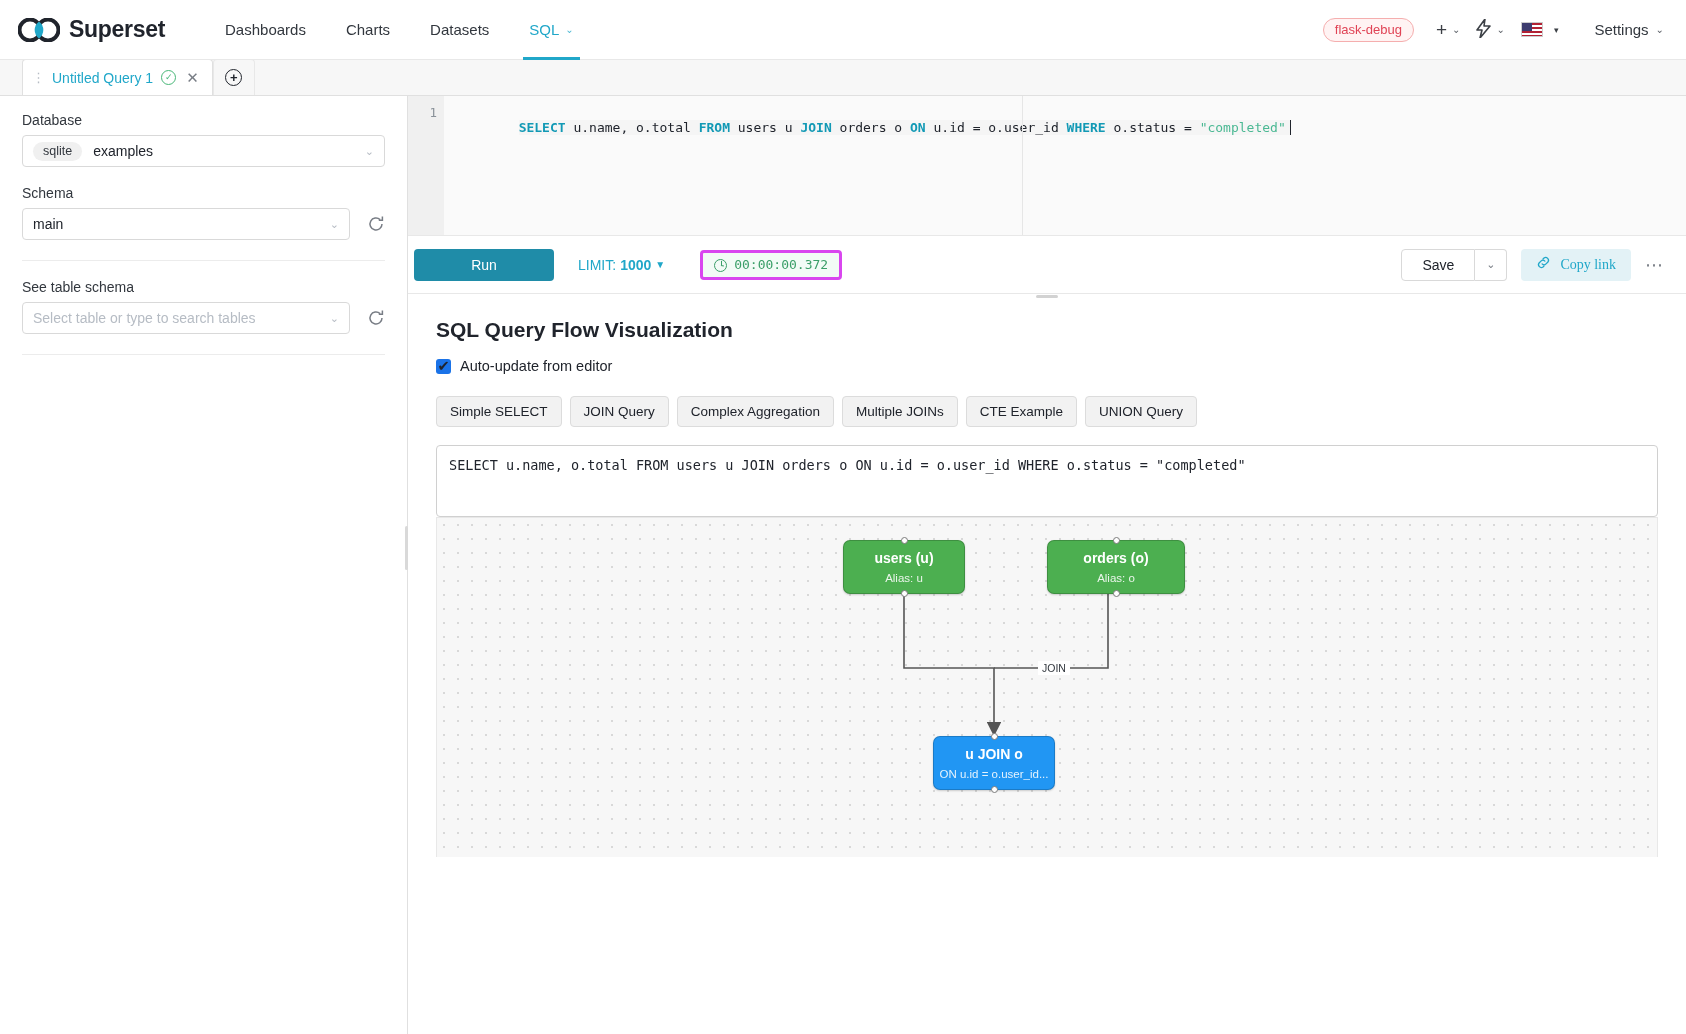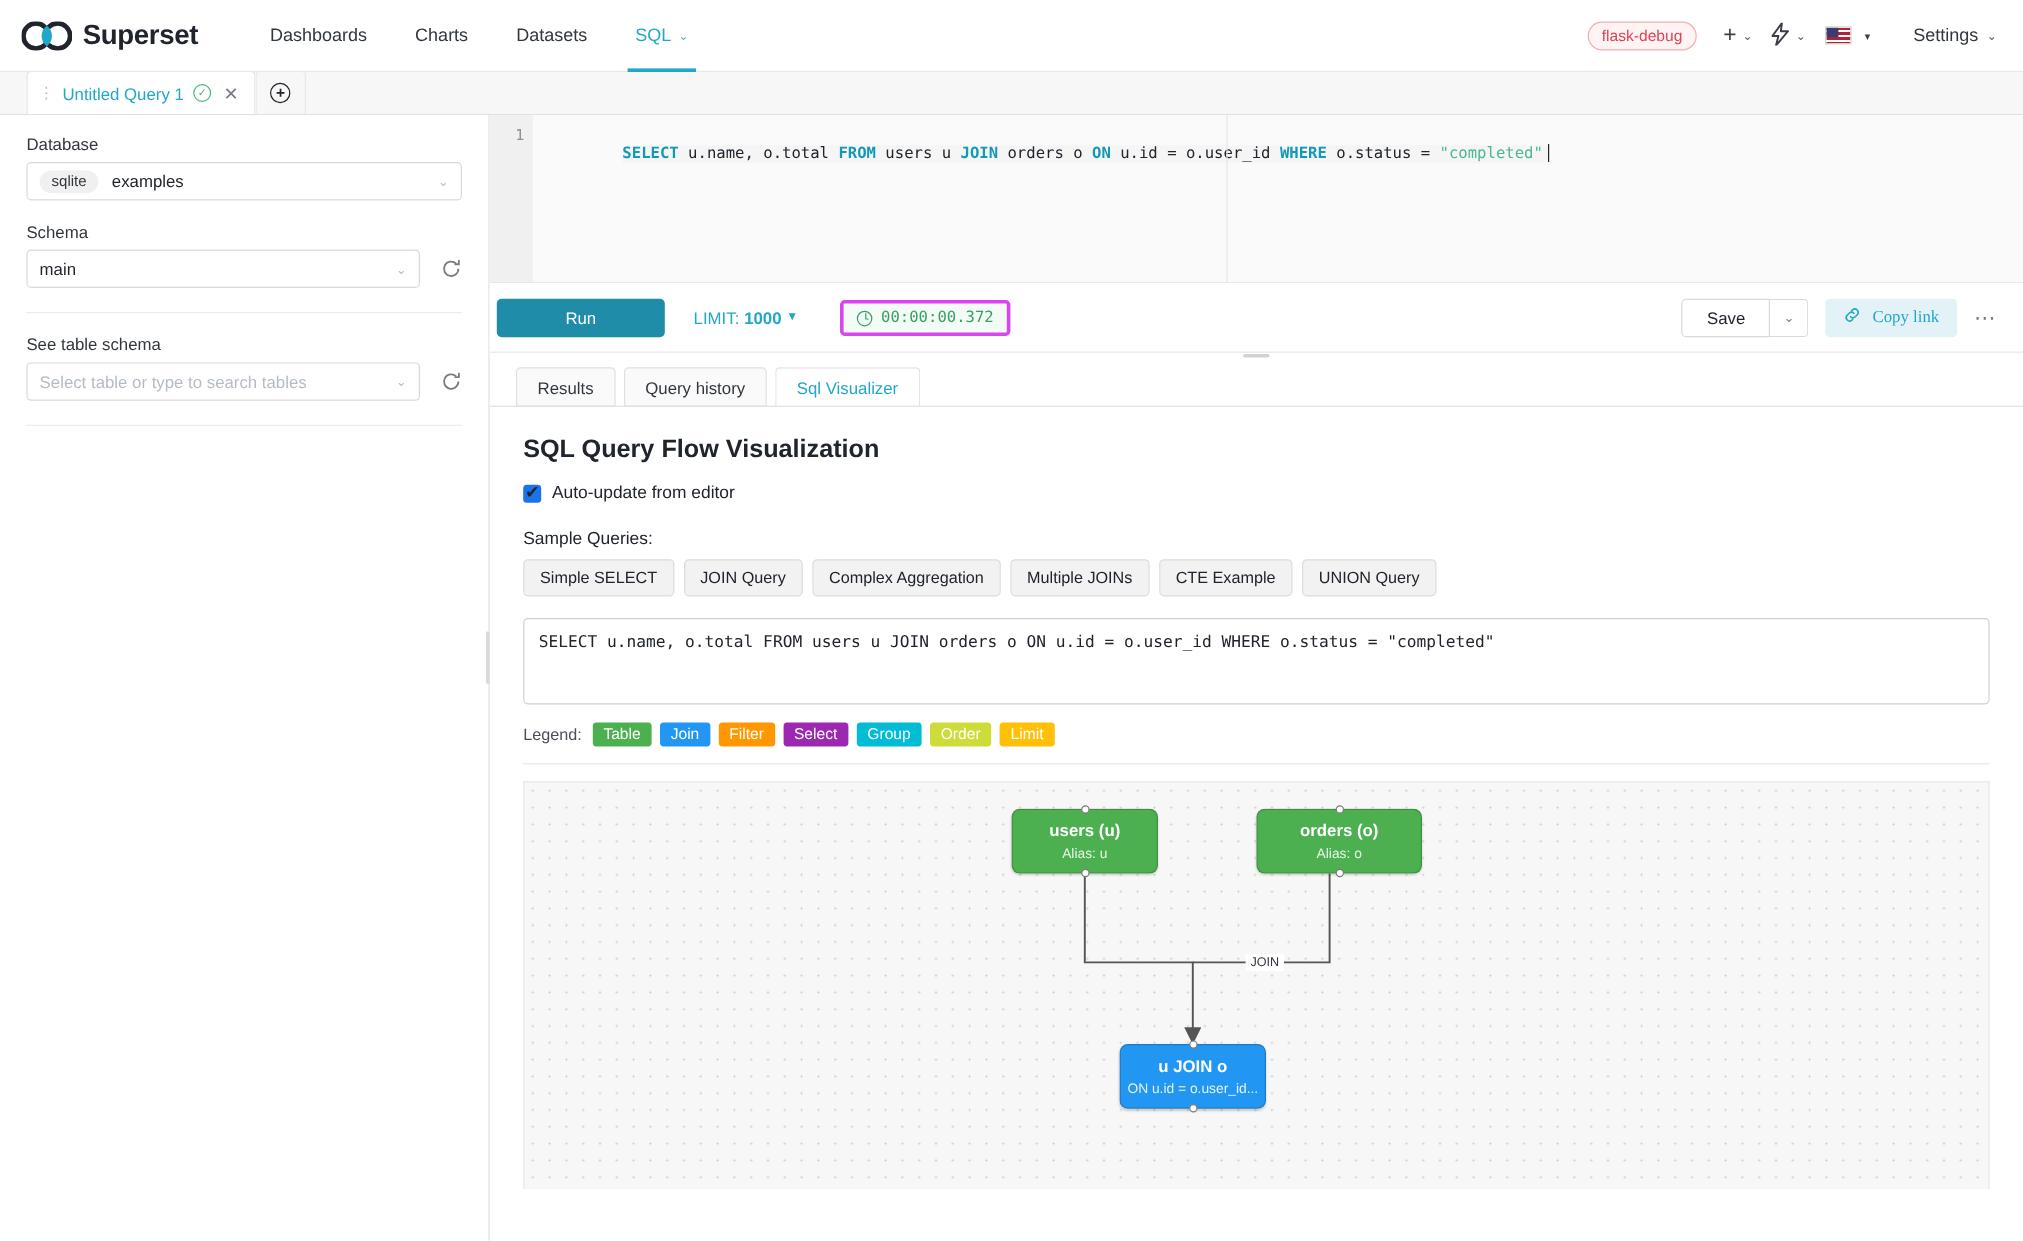--- a/index.html
+++ b/index.html
@@ -451,63 +451,41 @@
                 <path d="M9.5 6.5a3 3 0 0 0-4.2 0l-2 2a3 3 0 0 0 4.2 4.2l1-1" fill="none" stroke="#20a7c9" stroke-width="1.4" stroke-linecap="round"></path>
               </svg>
           </span>
           <span>Copy link</span>
         </button>
         <span class="ellipsis-btn">⋯</span>
       </div>
       <div class="drag-handle"></div>
     </div>
 
-    <div class="result-tabs">
-      <div class="rtab">
-        <span>Results</span>
-      </div>
-      <div class="rtab">
-        <span>Query history</span>
-      </div>
-      <div class="rtab active">
-        <span>Sql Visualizer</span>
-      </div>
-    </div>
     <div class="rtab-underline"></div>
 
     <div class="viz">
       <h2 class="viz-title">SQL Query Flow Visualization</h2>
 
       <div class="autoupdate">
         <span class="cbx">✔</span>
         <span>Auto-update from editor</span>
       </div>
 
-      <div class="samples-label">Sample Queries:</div>
       <div class="sample-row">
         <button class="sample-btn">Simple SELECT</button>
         <button class="sample-btn">JOIN Query</button>
         <button class="sample-btn">Complex Aggregation</button>
         <button class="sample-btn">Multiple JOINs</button>
         <button class="sample-btn">CTE Example</button>
         <button class="sample-btn">UNION Query</button>
       </div>
 
       <textarea class="sql-textarea" style="">SELECT u.name, o.total FROM users u JOIN orders o ON u.id = o.user_id WHERE o.status = "completed"</textarea>
 
-      <div class="legend-row">
-        <span class="legend-label">Legend:</span>
-        <span class="chip" style="background: rgb(76, 175, 80);">Table</span>
-        <span class="chip" style="background: rgb(33, 150, 243);">Join</span>
-        <span class="chip" style="background: rgb(255, 152, 0);">Filter</span>
-        <span class="chip" style="background: rgb(156, 39, 176);">Select</span>
-        <span class="chip" style="background: rgb(0, 188, 212);">Group</span>
-        <span class="chip" style="background: rgb(205, 220, 57);">Order</span>
-        <span class="chip" style="background: rgb(255, 193, 7);">Limit</span>
-      </div>
 
       <div class="canvas">
         <svg width="100%" height="100%" style="position:absolute;inset:0">
           <defs>
             <marker id="arrow" markerWidth="9" markerHeight="9" refX="5" refY="4.5" orient="auto">
               <path d="M0,0 L9,4.5 L0,9 Z" fill="#555"></path>
             </marker>
           </defs>
           <path d="M467,76 L467,150 L557,150 L557,212" fill="none" stroke="#555" stroke-width="1.6" marker-end="url(#arrow)"></path>
           <path d="M671,76 L671,150 L557,150" fill="none" stroke="#555" stroke-width="1.6"></path>

